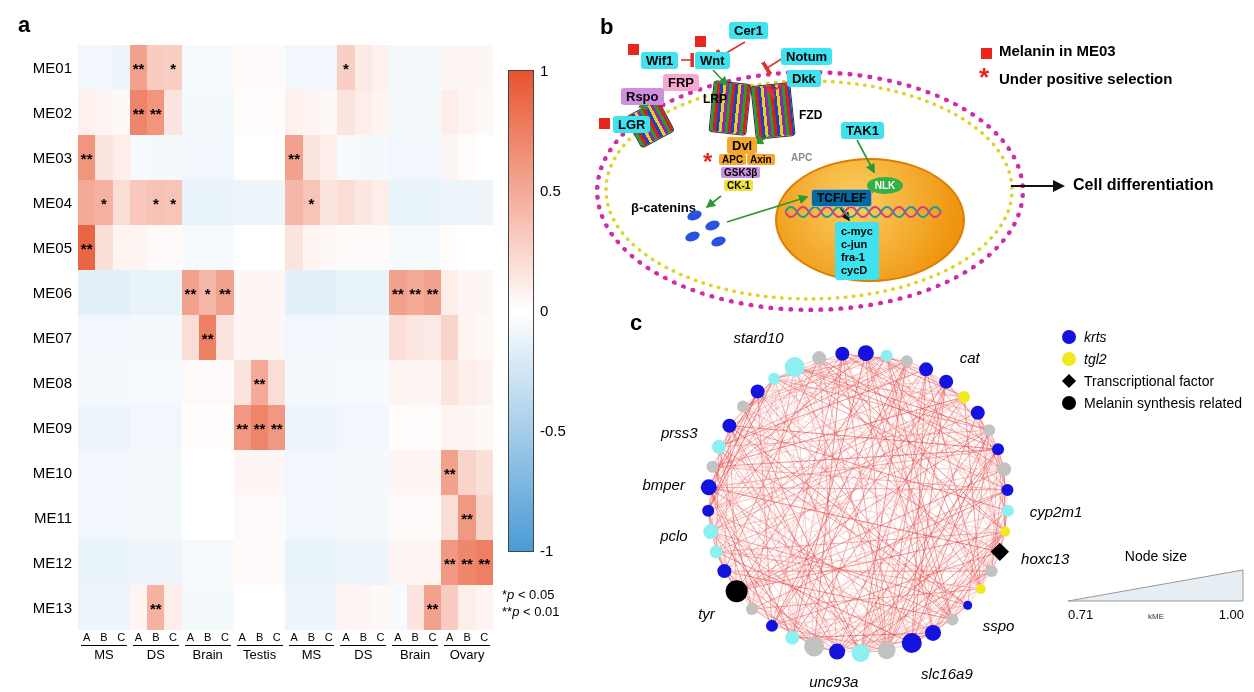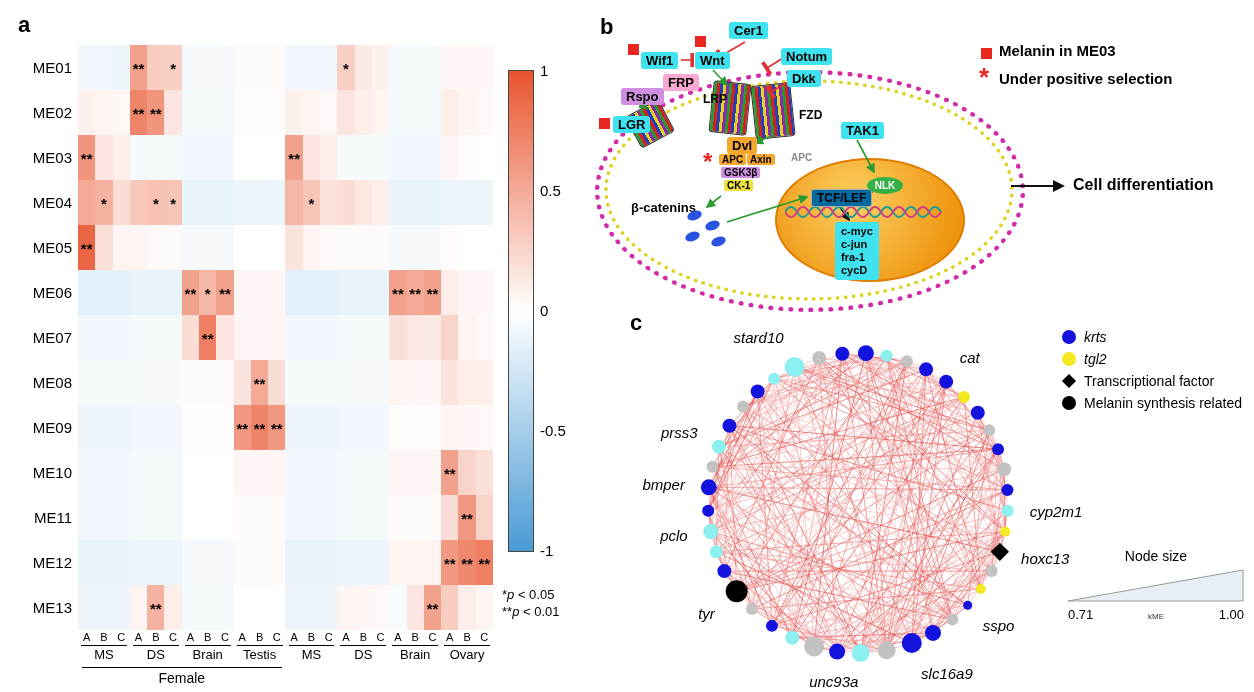--- a/index.html
+++ b/index.html
@@ -487,24 +487,20 @@
       <div class="hm-tissue">
         <div class="line"></div>
         <div class="lab">Brain</div>
       </div>
       <div class="hm-tissue">
         <div class="line"></div>
         <div class="lab">Ovary</div>
       </div>
     </div>
   <div id="hm-sex">
-      <div class="hm-sexg">
-        <div class="line"></div>
-        <div class="lab">Female</div>
-      </div>
     </div>
   <div id="colorbar" style="background: linear-gradient(rgb(232, 84, 46), rgb(244, 170, 151) 25%, rgb(255, 255, 255) 50%, rgb(165, 205, 234) 75%, rgb(74, 154, 213));"></div>
   <div id="cb-ticks">
       <span class="cb-tick" style="top: 62px;">1</span>
       <span class="cb-tick" style="top: 182px;">0.5</span>
       <span class="cb-tick" style="top: 302px;">0</span>
       <span class="cb-tick" style="top: 422px;">-0.5</span>
       <span class="cb-tick" style="top: 542px;">-1</span>
     </div>
   <div id="sig-note">

